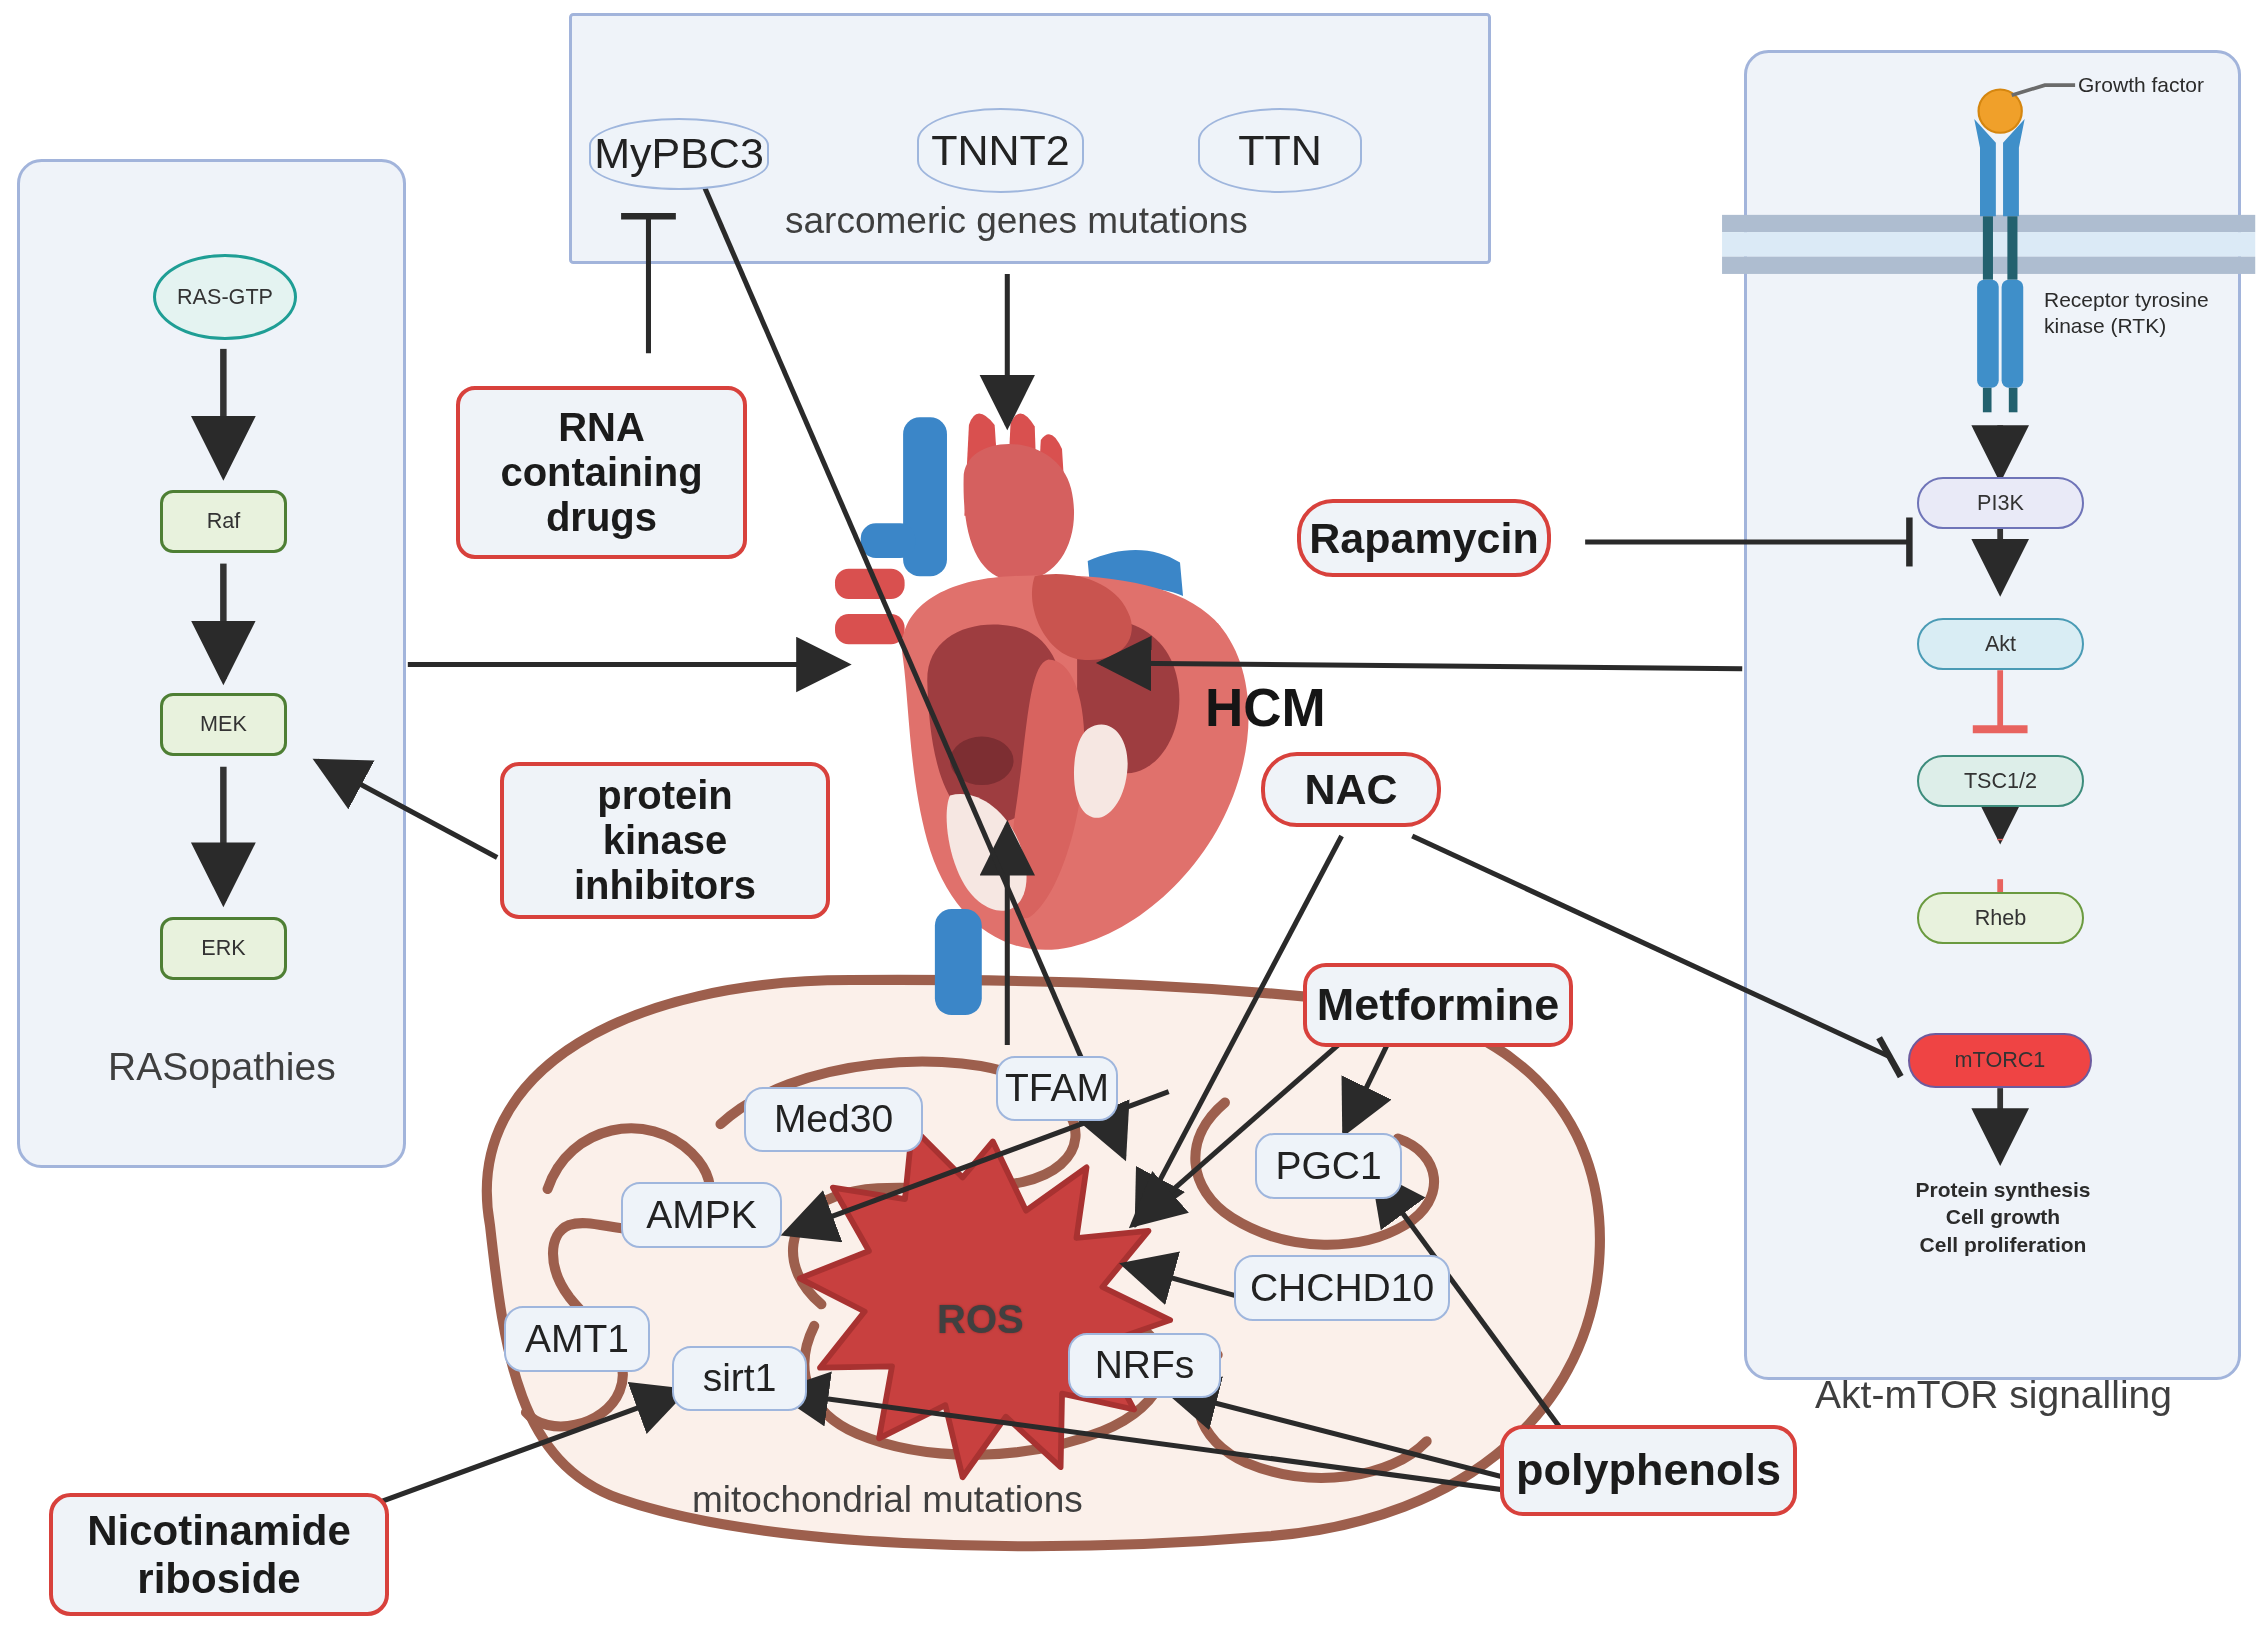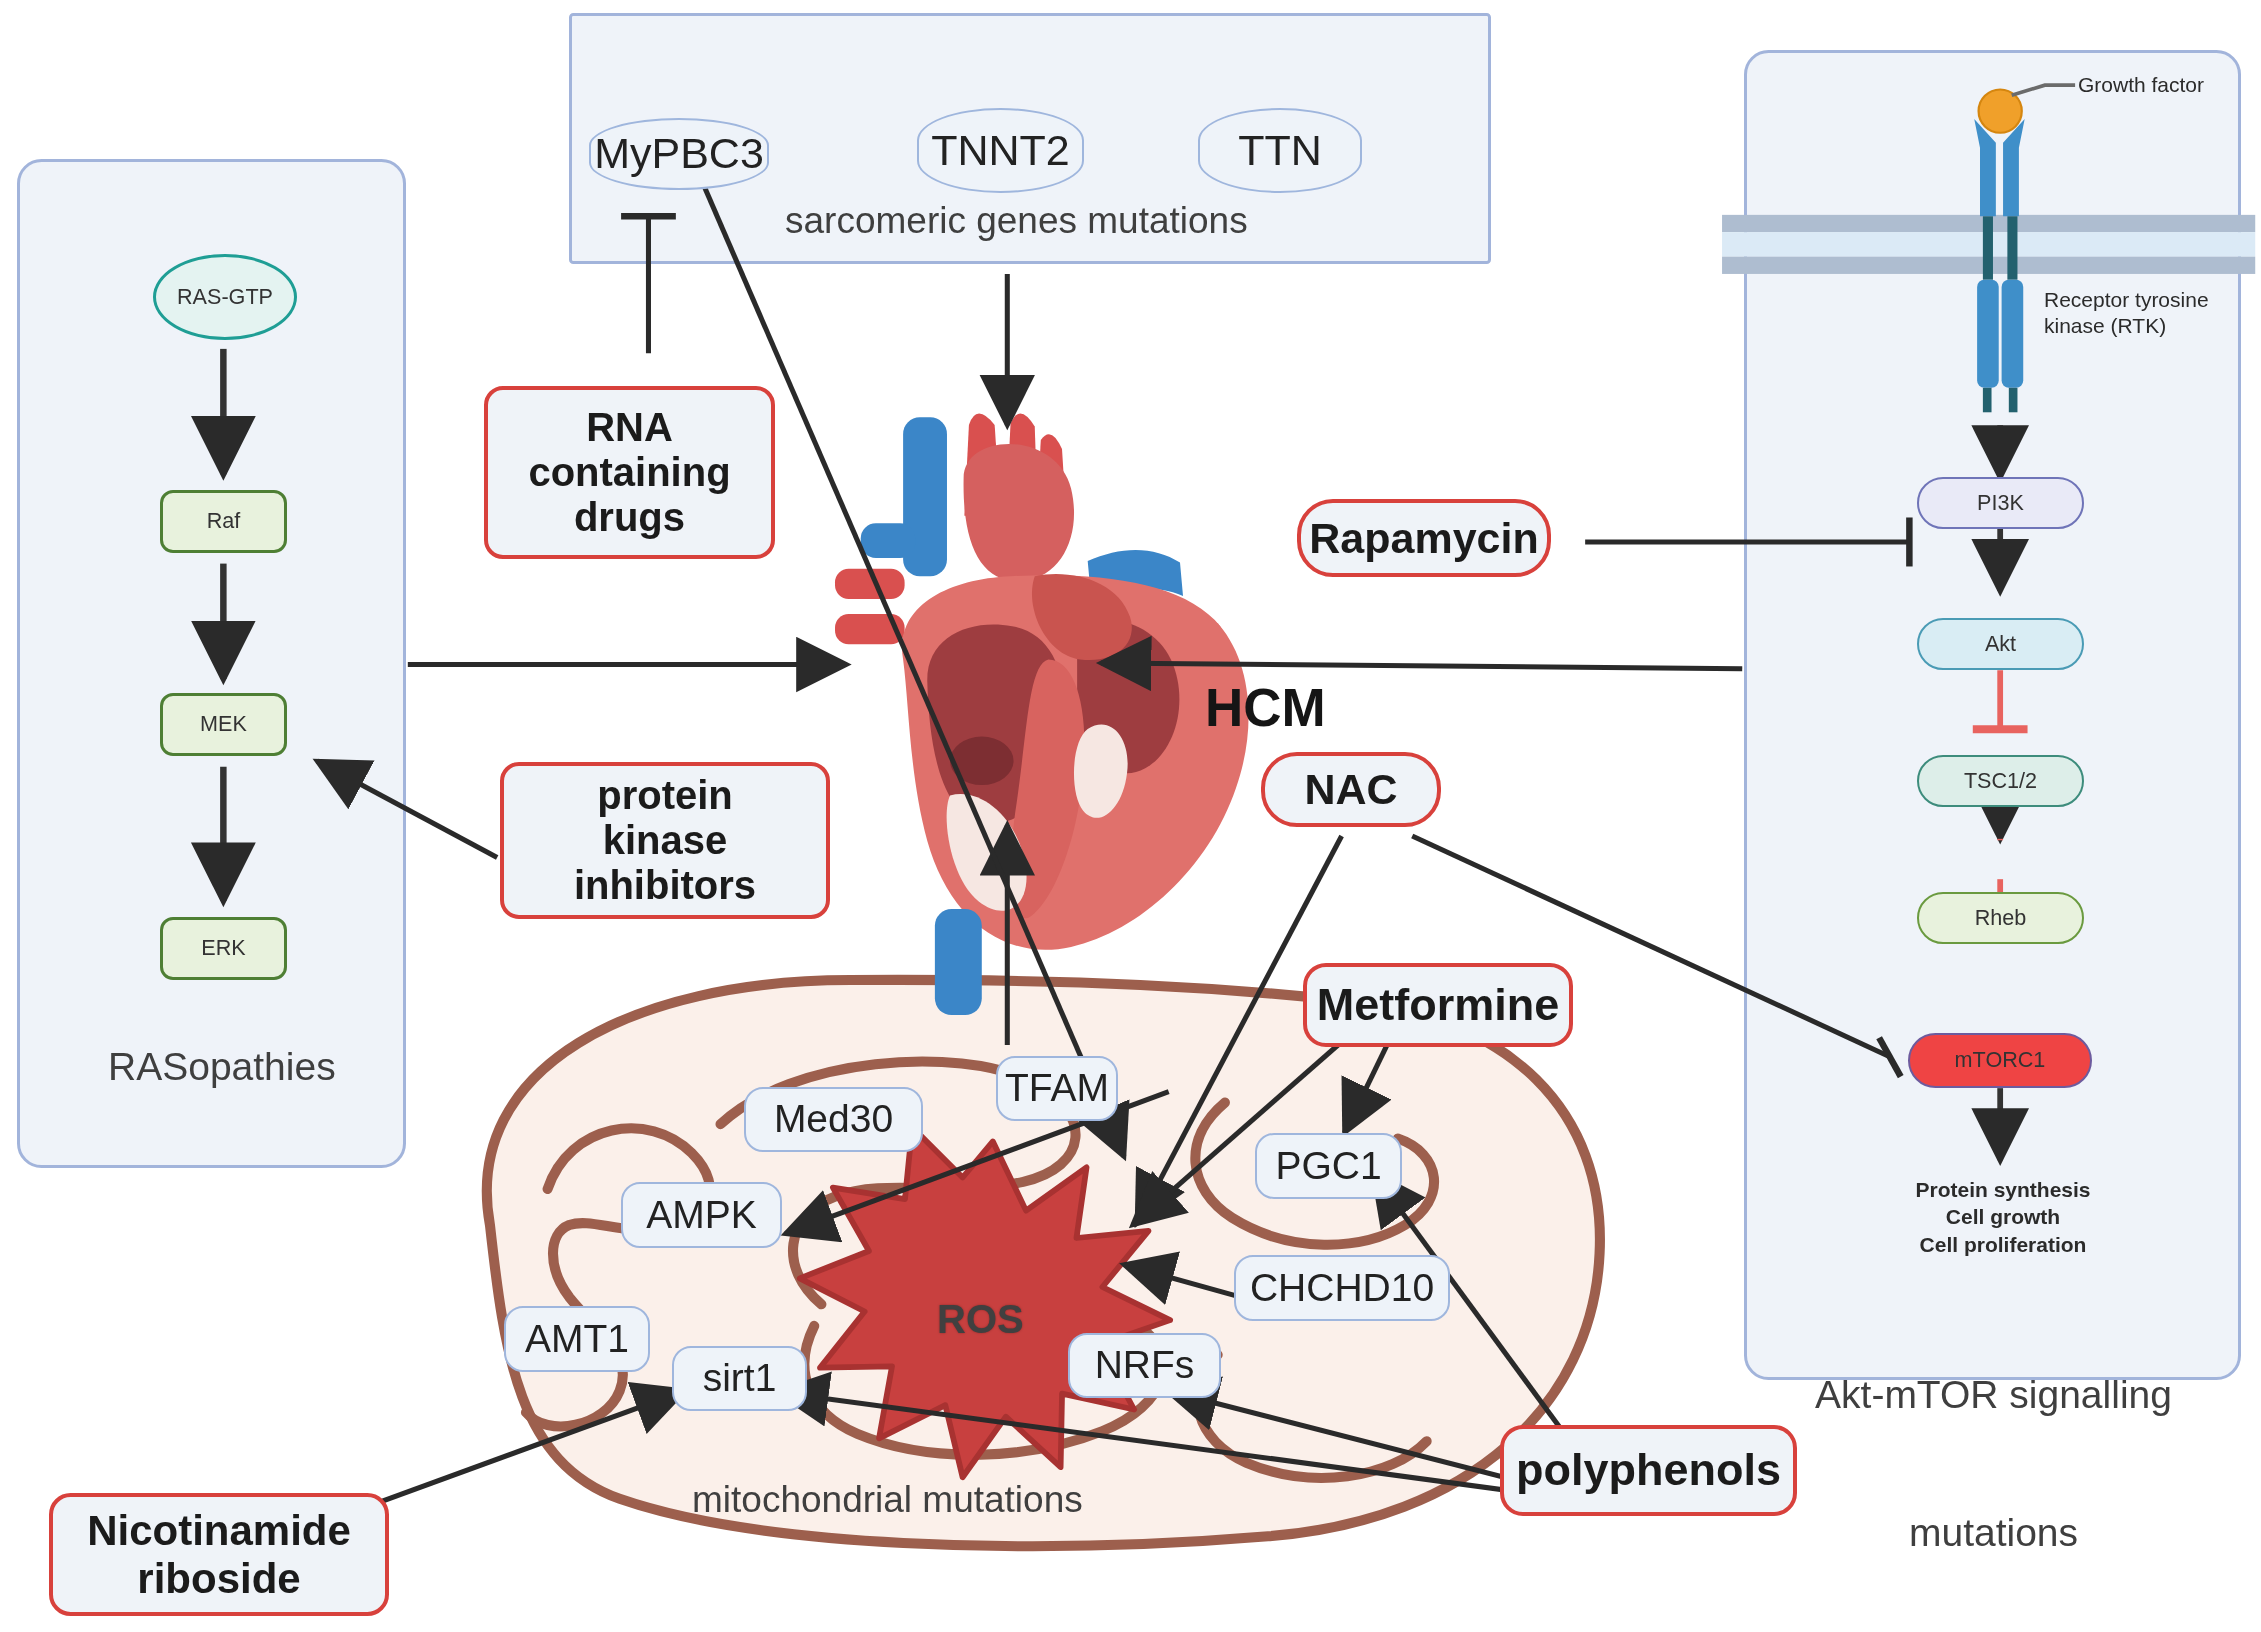--- a/index.html
+++ b/index.html
@@ -334,21 +334,20 @@
   </div>
 
   <div class="small-label bold-small" style="left:1859px;top:1176px;width:288px;text-align:center;line-height:1.3;">
     <div>Protein synthesis</div>
     <div>Cell growth</div>
     <div>Cell proliferation</div>
   </div>
 
   <div class="caption" style="left:1763px;top:1280px;width:461px;text-align:center;font-size:39px;line-height:1.18;">
     <div>Akt-mTOR signalling</div>
-    <div>mutations</div>
   </div>
 
   <div class="node mito-node" style="left:744px;top:1087px;width:179px;height:65px;">
     <span>Med30</span>
   </div>
   <div class="node mito-node" style="left:621px;top:1182px;width:161px;height:66px;">
     <span>AMPK</span>
   </div>
   <div class="node mito-node" style="left:504px;top:1306px;width:146px;height:66px;">
     <span>AMT1</span>
@@ -364,21 +363,21 @@
   </div>
   <div class="node mito-node" style="left:1234px;top:1255px;width:216px;height:66px;">
     <span>CHCHD10</span>
   </div>
   <div class="node mito-node" style="left:1068px;top:1333px;width:153px;height:65px;">
     <span>NRFs</span>
   </div>
 
   <div class="caption" style="left:692px;top:1479px;font-size:37px;">mitochondrial mutations</div>
 
-  <div class="drug" style="left:484px;top:386px;width:291px;height:173px;font-size:40px;">
+  <div class="drug" style="left:456px;top:386px;width:291px;height:173px;font-size:40px;">
     <span style="white-space:pre-line;">RNA
 containing
 drugs</span>
   </div>
 
   <div class="drug" style="left:500px;top:762px;width:330px;height:157px;font-size:40px;">
     <span style="white-space:pre-line;">protein
 kinase
 inhibitors</span>
   </div>

